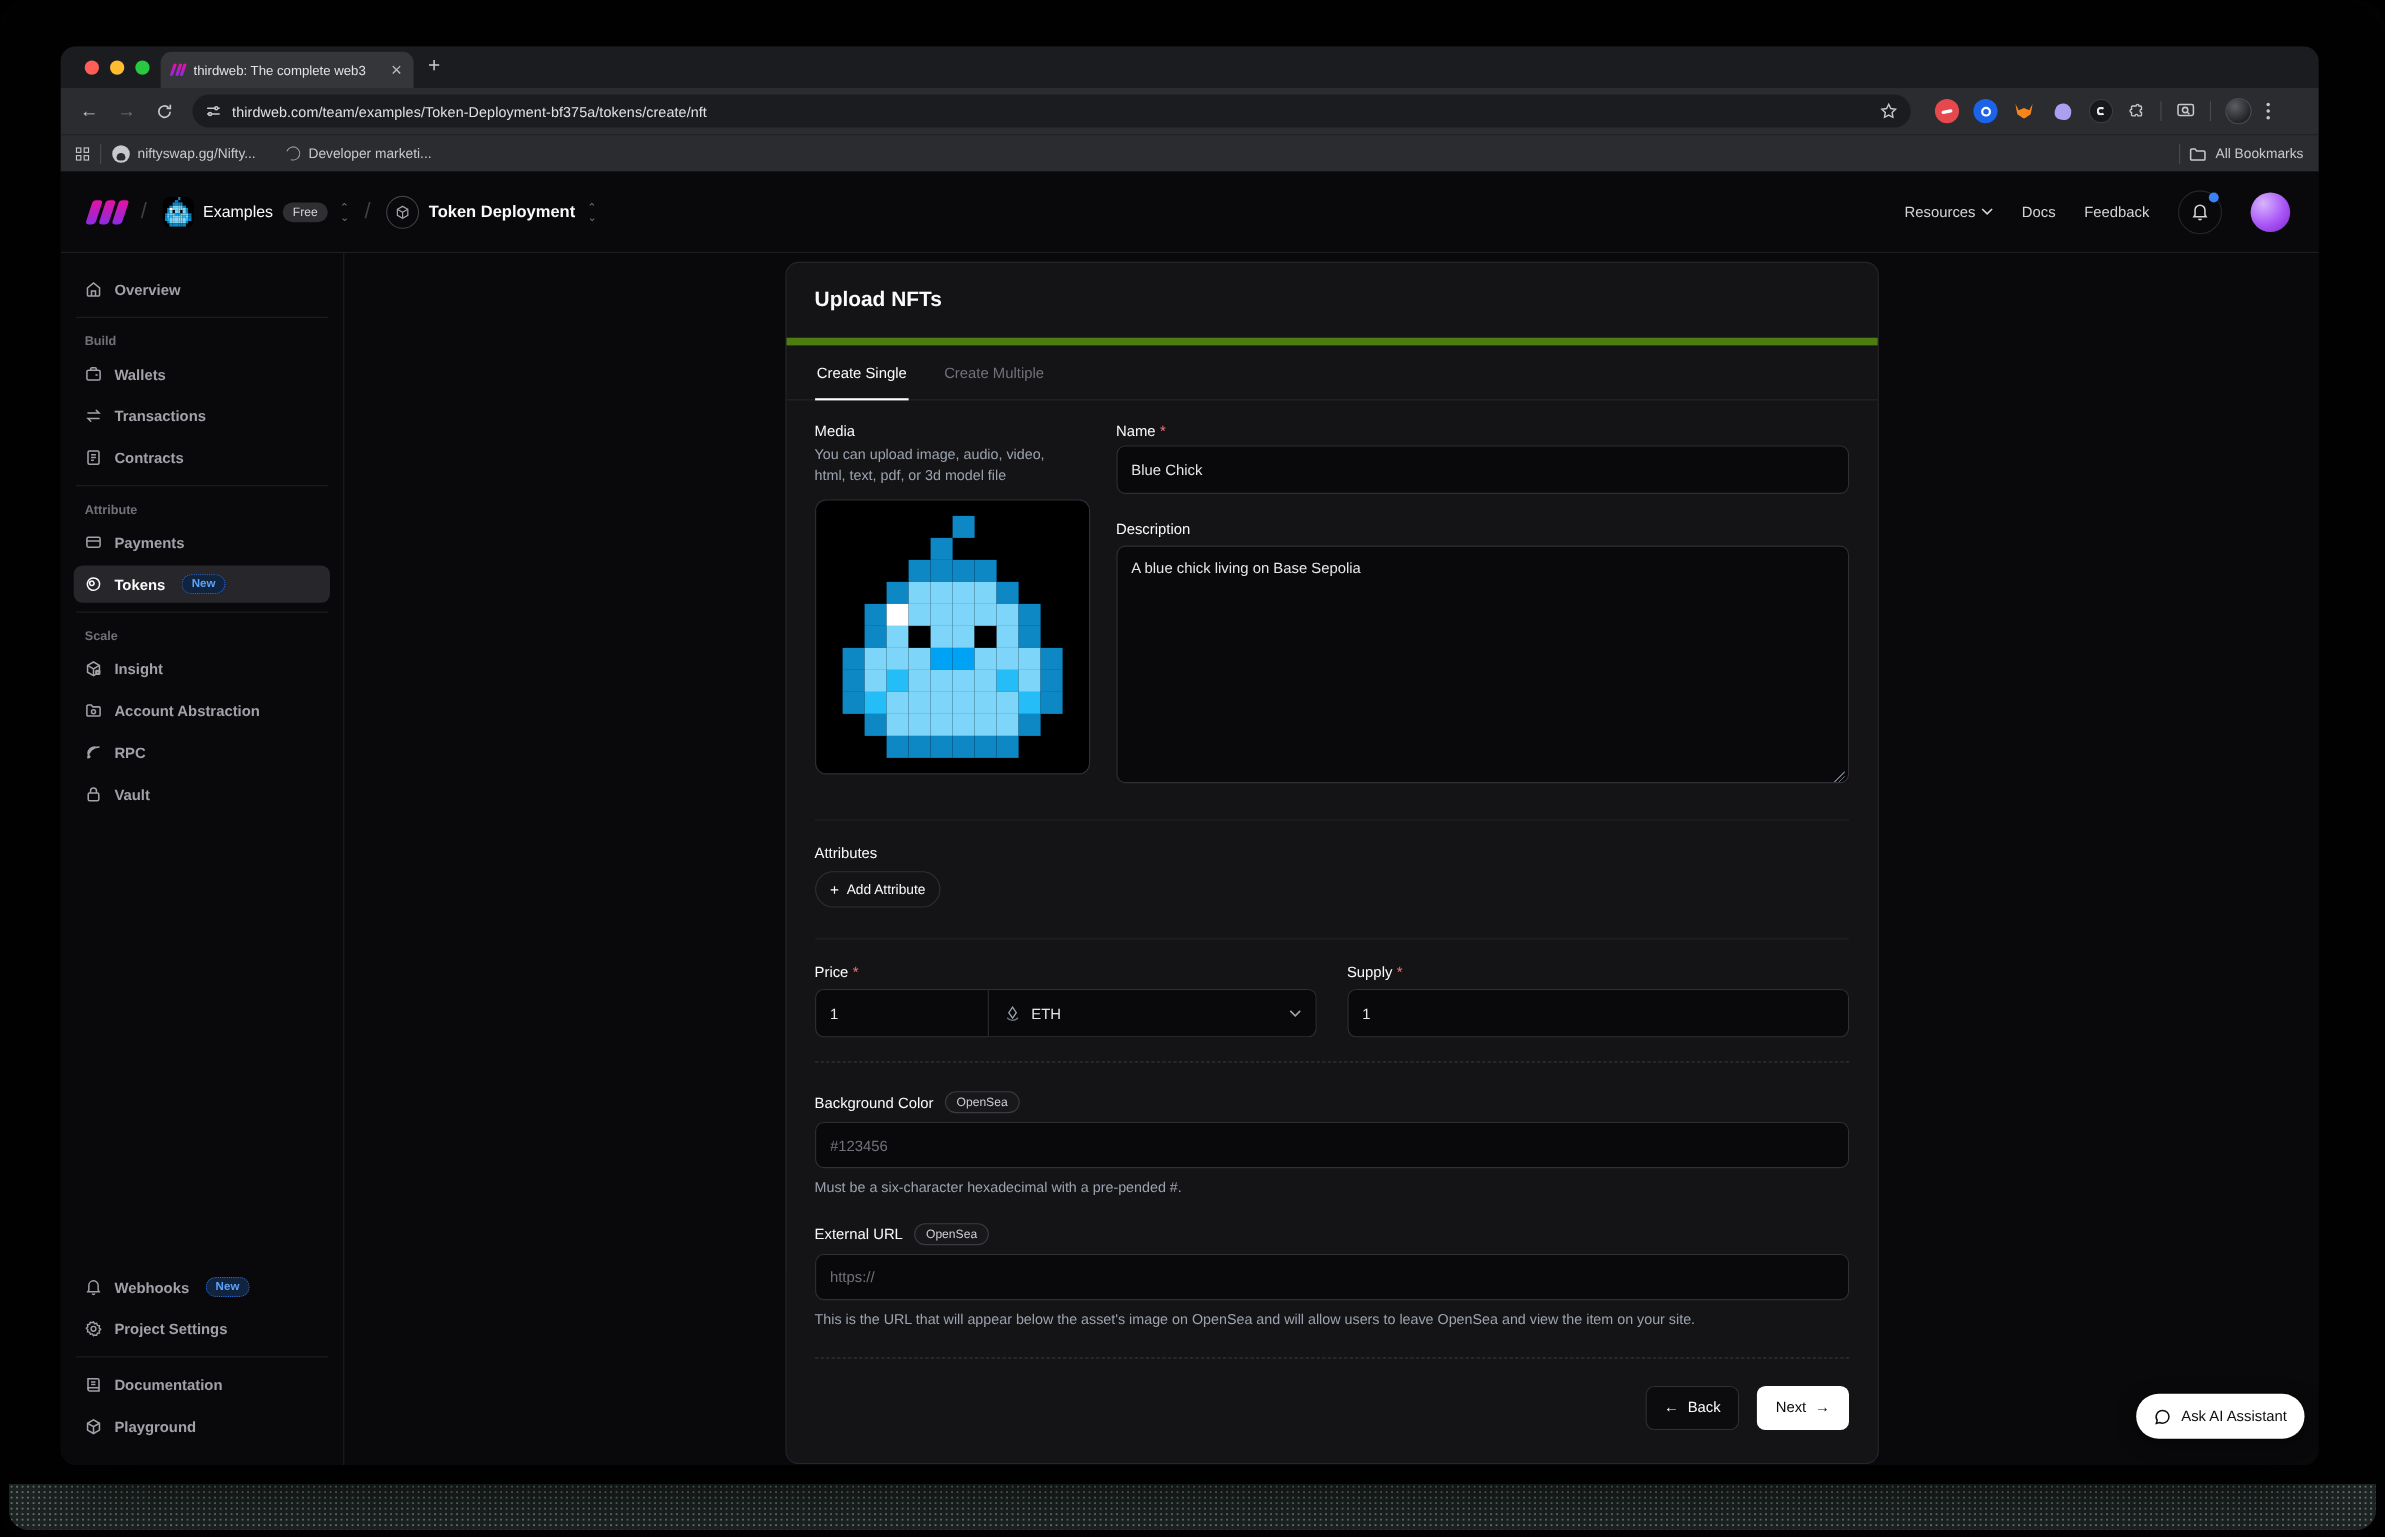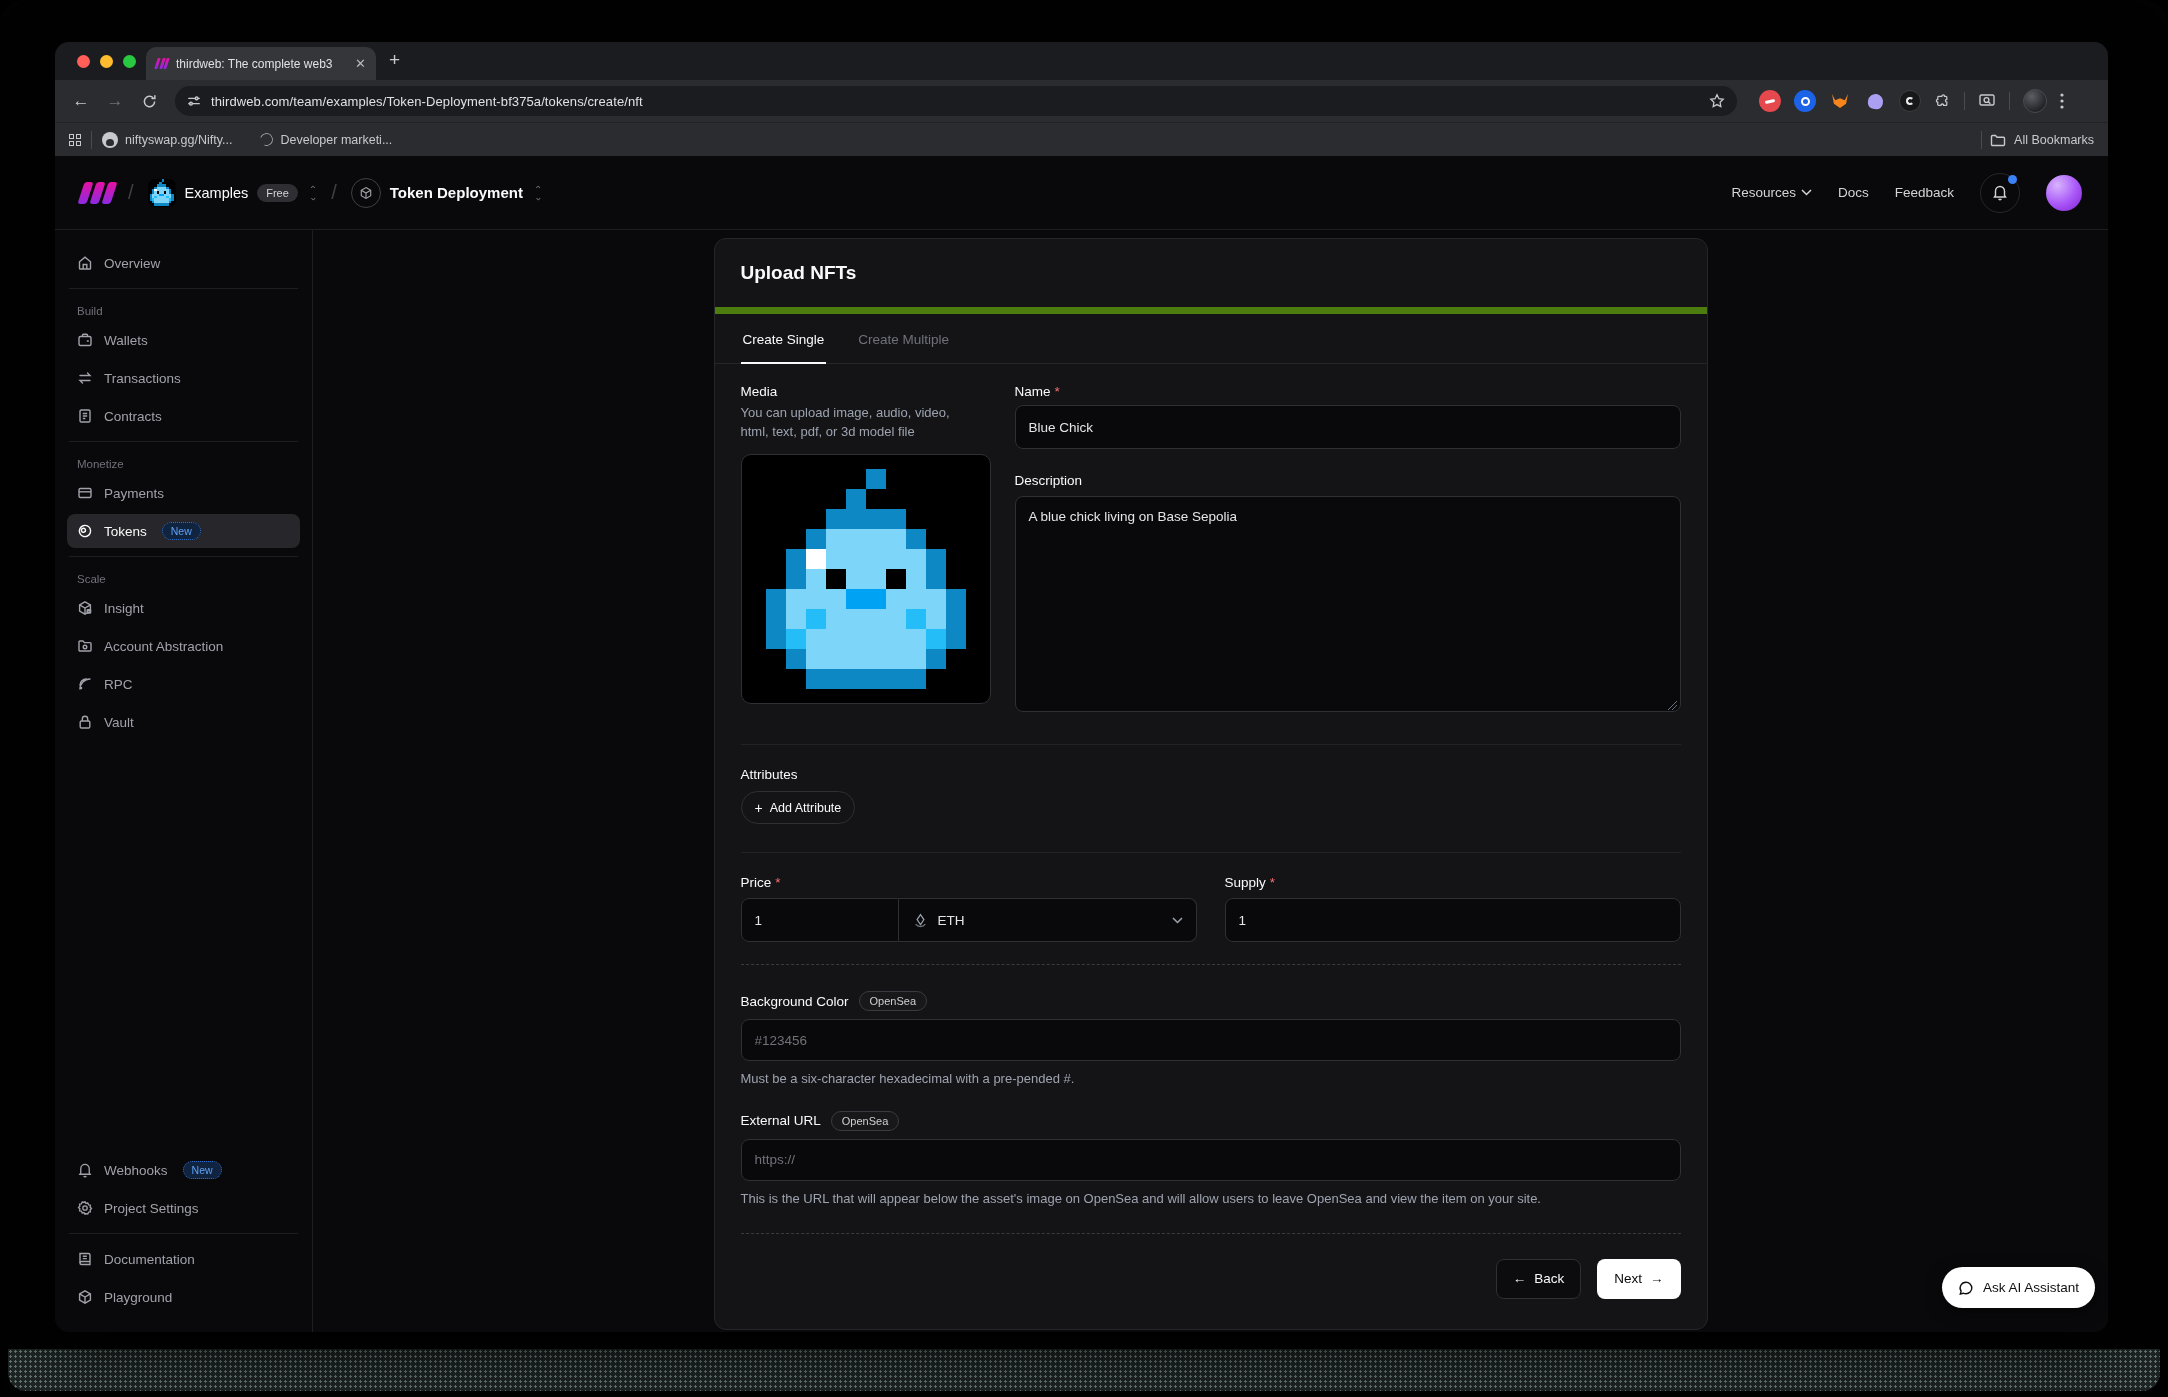--- a/index.html
+++ b/index.html
@@ -68,21 +68,21 @@
   .updown { color:#71717a; display:flex; flex-direction:column; line-height:.55; font-size:10px; margin-left:2px; }
   .proj-icon { width:30px; height:30px; border-radius:50%; border:1px solid #3f3f46; display:flex; align-items:center; justify-content:center; color:#a1a1aa; }
   .proj-name { font-weight:700; font-size:15px; }
   .nav-right { margin-left:auto; display:flex; align-items:center; gap:26px; color:#d4d4d8; font-size:13.5px; }
   .nav-link { display:flex; align-items:center; gap:5px; }
   .bell-wrap { width:40px; height:40px; border-radius:50%; border:1px solid #27272a; display:flex; align-items:center; justify-content:center; position:relative; color:#d4d4d8; }
   .bell-dot { position:absolute; top:1px; right:2px; width:9px; height:9px; border-radius:50%; background:#3b82f6; }
   .user-avatar { width:36px; height:36px; border-radius:50%; background:radial-gradient(circle at 32% 28%, #d8b4fe, #a855f7 55%, #7e22ce); }
 
   
-  .sidebar { position:absolute; top:74px; left:0; bottom:0; width:257px; padding:16px 12px; }
+  .sidebar { position:absolute; top:74px; left:0; bottom:0; width:257px; padding:16px 12px;font-weight:bold; }
   .content { position:absolute; top:74px; left:257px; right:0; bottom:0; border-left:1px solid #1e1e22; overflow:hidden; }
   .side-item { display:flex; align-items:center; gap:11px; height:34px; padding:0 10px; border-radius:8px;
     color:#a1a1aa; font-size:13.5px; margin-bottom:4px; }
   .side-item svg { flex:none; }
   .side-item.selected { background:#27272b; color:#fafafa; }
   .side-label { color:#71717a; font-size:11.5px; padding:8px 10px 6px; }
   .side-div { height:1px; background:#1e1e22; margin:8px 2px; }
   .badge-new { margin-left:4px; font-size:10.5px; color:#5ea2f7; background:#10233f; border:1px dotted #2f6fd0; border-radius:999px; padding:2px 8px; }
   .side-bottom { position:absolute; left:12px; right:12px; bottom:14px; }
 
@@ -474,21 +474,21 @@
           <span>Transactions</span>
         </div>
         <div class="side-item">
           <svg width="16" height="16" viewBox="0 0 16 16" fill="none" stroke="currentColor" stroke-width="1.4">
               <rect x="3" y="2" width="10" height="12" rx="1.3"></rect>
               <path d="M5.8 5.5h4.4M5.8 8h4.4M5.8 10.5h2.5"></path>
             </svg>
           <span>Contracts</span>
         </div>
         <div class="side-div"></div>
-        <div class="side-label">Monetize</div>
+        <div class="side-label">Attribute</div>
         <div class="side-item">
           <svg width="16" height="16" viewBox="0 0 16 16" fill="none" stroke="currentColor" stroke-width="1.4">
               <rect x="2" y="3.5" width="12" height="9" rx="1.5"></rect>
               <path d="M2 6.8h12"></path>
             </svg>
           <span>Payments</span>
         </div>
         <div class="side-item selected">
           <svg width="16" height="16" viewBox="0 0 16 16" fill="none" stroke="currentColor" stroke-width="1.4">
               <circle cx="8" cy="8" r="5.6" transform="rotate(-20 8 8)"></circle>

